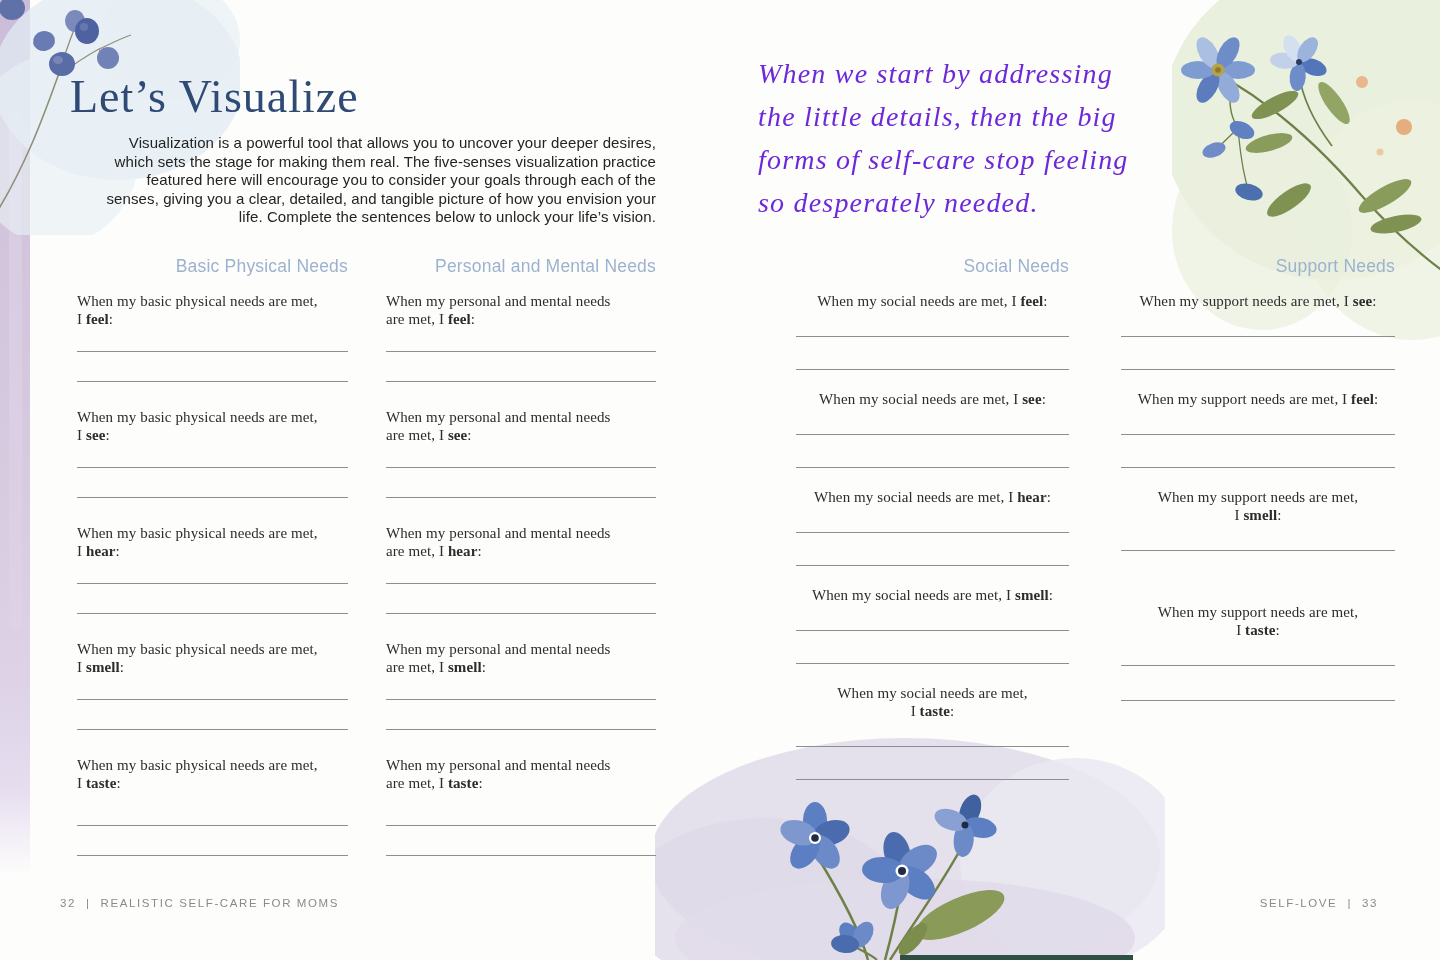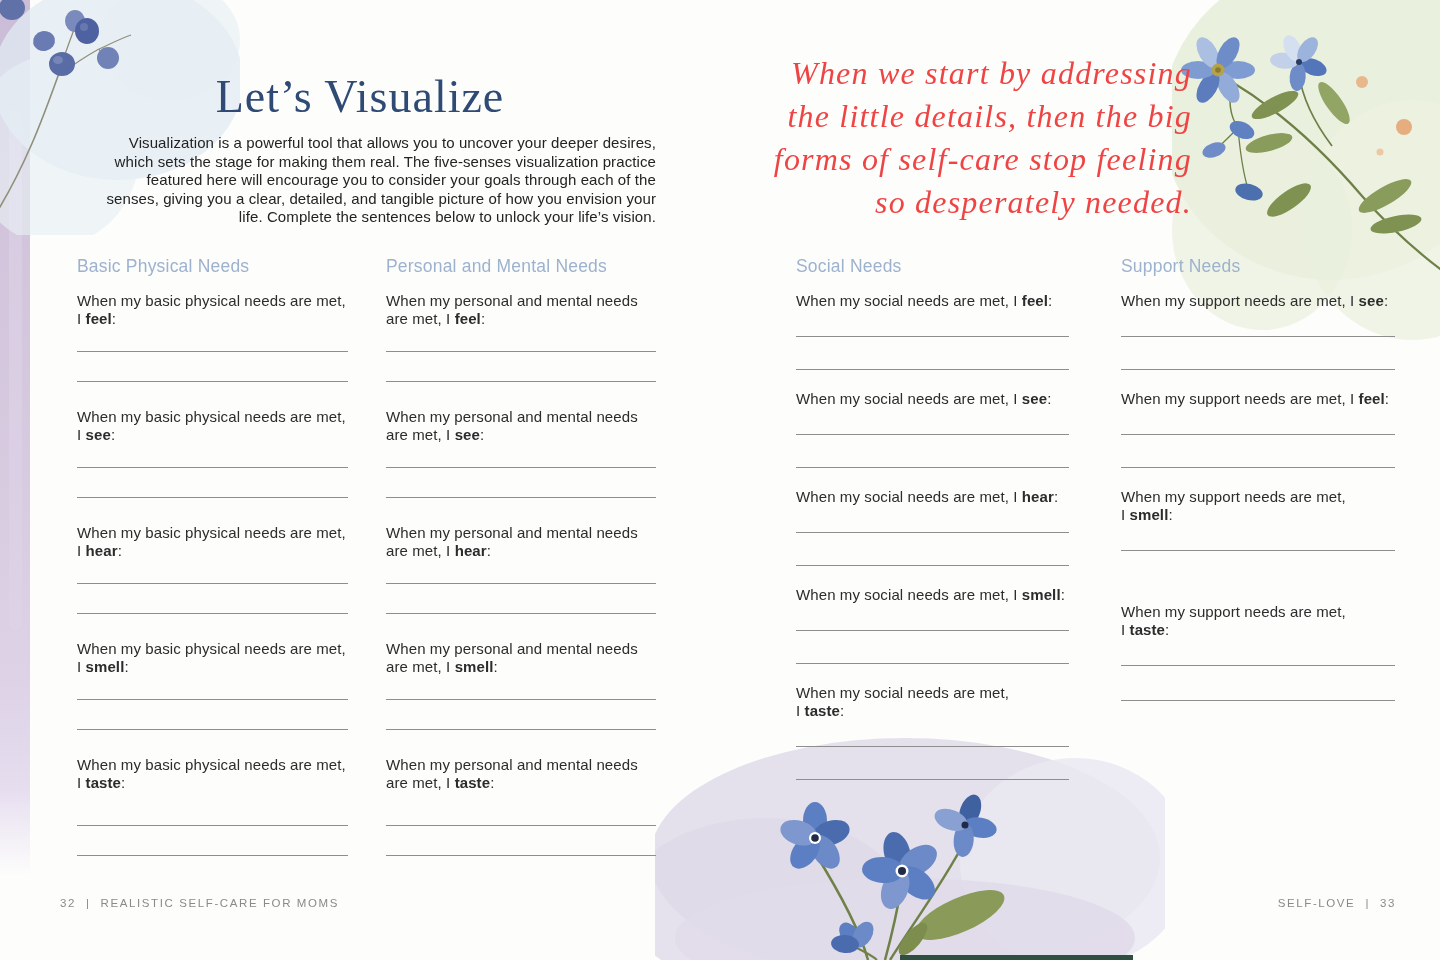--- a/index.html
+++ b/index.html
@@ -18,71 +18,71 @@
     content:""; position:absolute; left:9px; top:110px; width:13px; height:520px;
     background:#ded4e8; opacity:.55; border-radius:10px;
   }
   .deco { position:absolute; display:block; }
   .deco.berries { left:0; top:0; }
   .deco.spray   { left:1172px; top:0; }
   .deco.bouquet { left:655px; top:733px; }
 
   
   .title {
-    position:absolute; left:70px; top:70px; width:580px; text-align:center;
+    position:absolute; left:70px; top:70px; width:580px; 
     font-family:"Liberation Serif", serif; font-weight:400;
     font-size:46px; line-height:54px; letter-spacing:1px; color:#2e4a75;
   }
   .intro {
     position:absolute; left:66px; top:134px; width:590px; text-align:right;
     font-size:15px; line-height:18.6px; color:#232323; white-space:pre-line;
     letter-spacing:.1px;
   }
 
   
   .quote { position:absolute; left:758px; top:52px; width:434px; }
   .quote-line {
     font-family:"Liberation Serif", serif; font-style:italic;
-    font-size:32px; line-height:43px; letter-spacing:1.2px;
-    color:#ef4444; text-align:right;
+    font-size:28px; line-height:43px; letter-spacing:1.2px;
+    color:#6d28d9; text-align:left;
   }
 
   
   .col { position:absolute; top:256px; }
   .c1 { left:77px;  width:271px; }
   .c2 { left:386px; width:270px; }
   .c3 { left:796px; width:273px; }
   .c4 { left:1106px; width:274px;margin-left:15px; }
   .sec-h {
     font-size:17.5px; line-height:20px; font-weight:400;
-    color:#9db2ce; letter-spacing:.2px; margin:0 0 16px 0;
+    color:#9db2ce; letter-spacing:.2px; margin:0 0 16px 0;text-align:right;
   }
   .prompt {
     font-size:15px; line-height:18px; color:#2c2c2c;
-    letter-spacing:.1px; white-space:pre; margin:0;
+    letter-spacing:.1px; white-space:pre; margin:0;font-family:Liberation Serif, serif;
   }
   .sense { font-weight:bold; }
   .wline { width:100%; border-bottom:1px solid #8e8e8e; }
   .left  .block { margin-bottom:26px; }
   .left  .w1 { height:24px; }
   .left  .w2 { height:30px; }
   .left  .b-last .w1 { height:34px; }
-  .right .block { margin-bottom:20px; }
+  .right .block { margin-bottom:20px;text-align:center; }
   .right .w1 { height:27px; }
   .right .w2 { height:33px; }
   .right .gap-lg { margin-bottom:52px; }
   .right .b-last .w2 { height:35px; }
 
   
   .footer {
     position:absolute; top:897px; font-size:11.5px; letter-spacing:1.6px;
     color:#8a8a8a; white-space:nowrap;
   }
   .footer-left { left:60px; }
-  .footer-right { right:44px; }
+  .footer-right { right:62px; }
   .fsep { margin:0 10px; }
 </style>
 </head>
 <body>
 
 <div class="spread">
 
   <div class="edge-wash"></div>
 
   <svg class="deco berries" width="240" height="235" viewBox="0 0 240 235">

